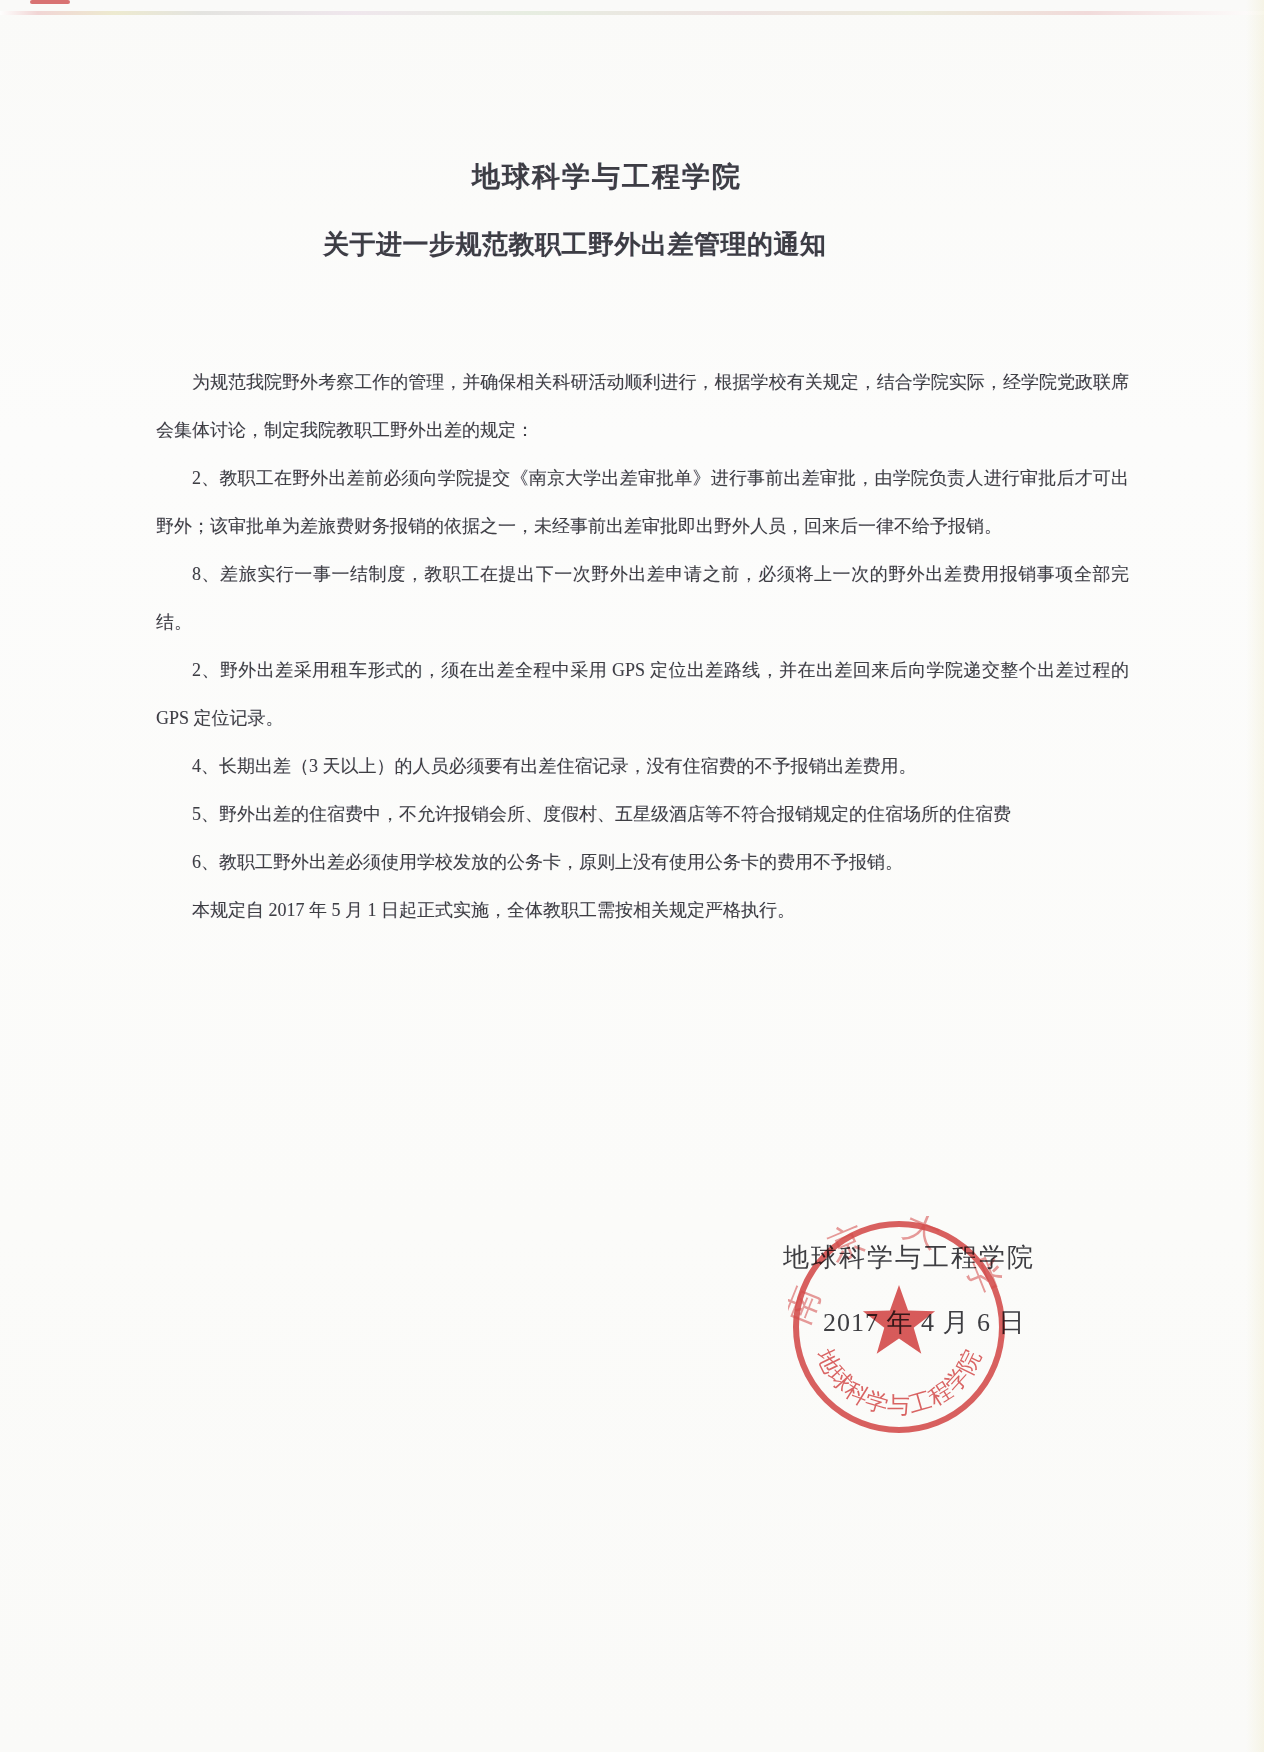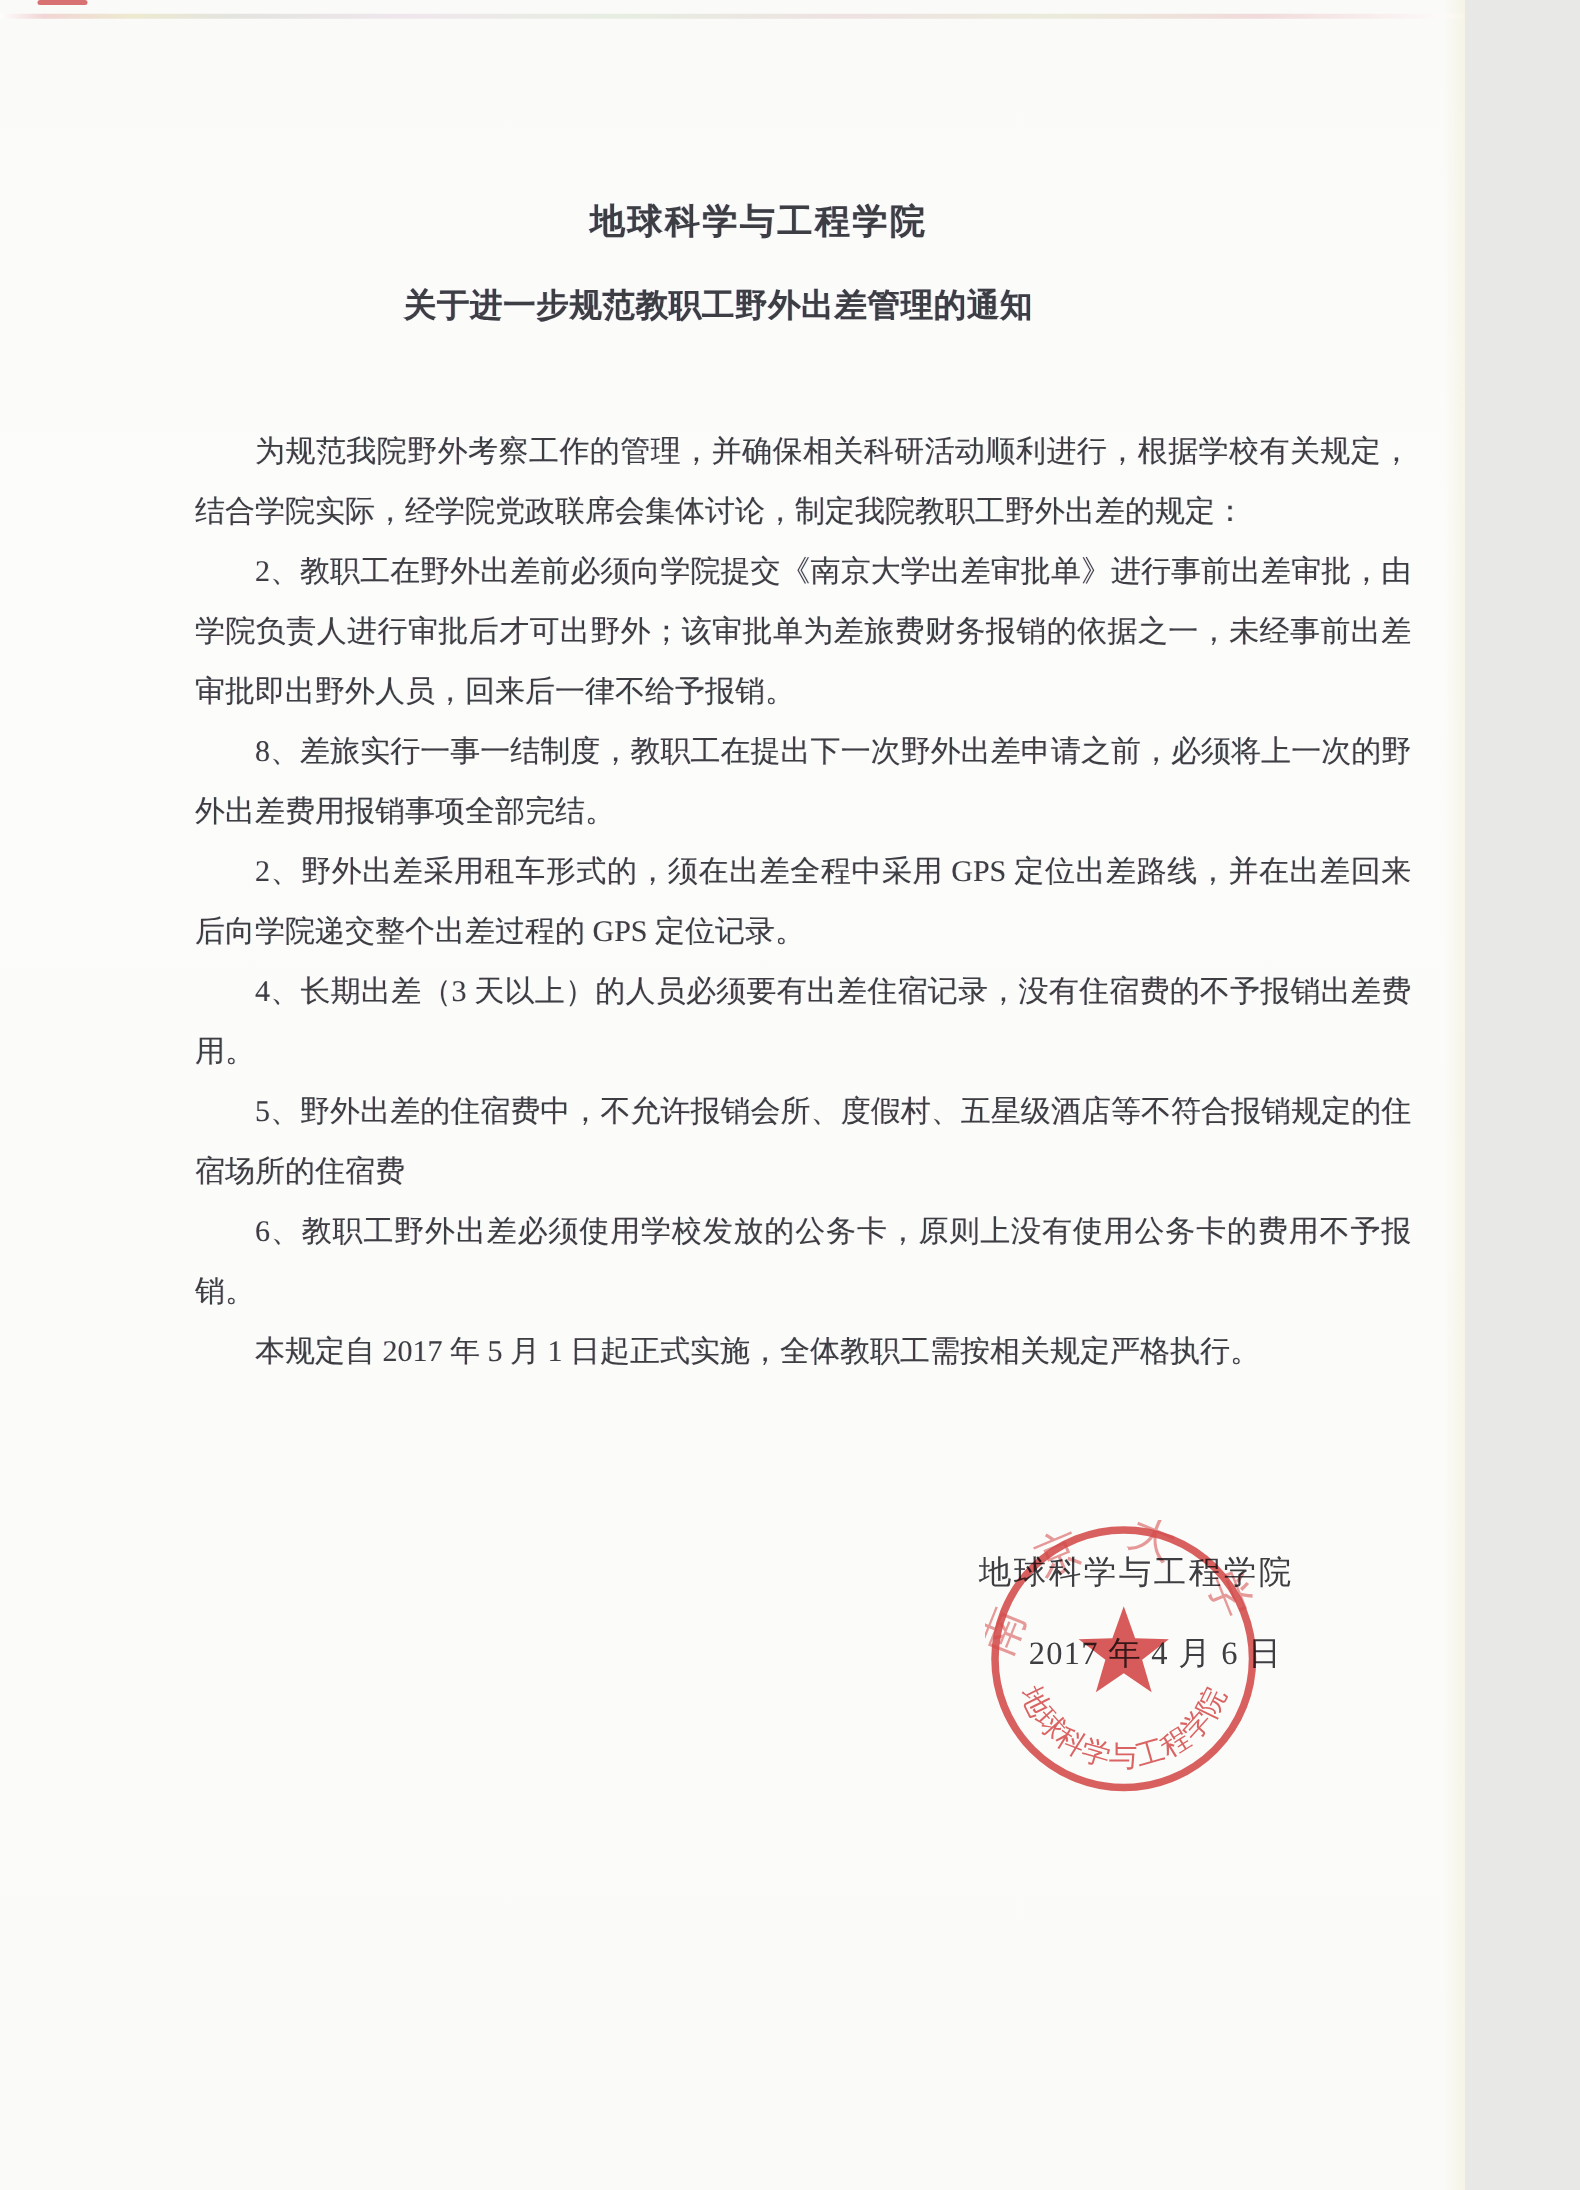--- a/index.html
+++ b/index.html
@@ -3,21 +3,21 @@
 <meta charset="utf-8">
 <style>
   * { margin: 0; padding: 0; box-sizing: border-box; }
   html, body { width: 1264px; height: 1752px; }
   body {
     font-family: "Liberation Serif", "DejaVu Serif", serif;
     background: #e8e8e6;
   }
   .page {
     position: relative;
-    width: 1172px;
+    width: 1264px;
     height: 1752px;
     background: linear-gradient(180deg, #fafaf8 0%, #fcfcfb 25%, #fbfbf9 70%, #fafaf8 100%);
     overflow: hidden;
   }
   
   .scan-line {
     position: absolute;
     top: 11px; left: 0;
     width: 100%; height: 4px;
     background: linear-gradient(90deg,
@@ -56,23 +56,23 @@
     font-family: Liberation Mono, monospace;
     font-size: 26px;
     font-weight: bold;
     letter-spacing: 0.5px;
     color: #3d3d44;
     text-shadow: 0.6px 0 rgba(0,140,140,.18), -0.6px 0 rgba(190,0,140,.15);
     white-space: nowrap;
   }
   .doc-body {
     position: absolute;
-    top: 338px; left: 156px;
+    top: 358px; left: 156px;
     width: 973px;
-    font-size: 24px;
+    font-size: 18px;
     line-height: 48px;
     color: #3e3e42;
     text-shadow: 0.5px 0 rgba(0,140,140,.15), -0.5px 0 rgba(190,0,140,.12);
   }
   .doc-body p {
     text-indent: 2em;
     text-align: justify;
     text-align-last: left;
   }
   .sig-name {

